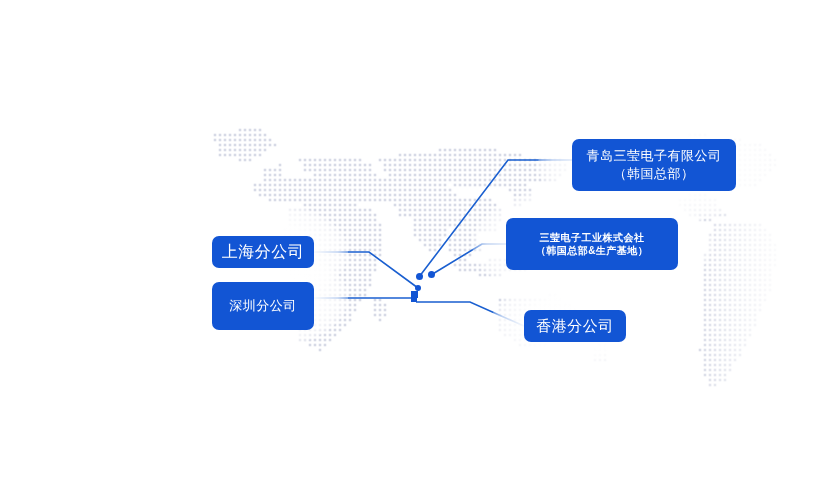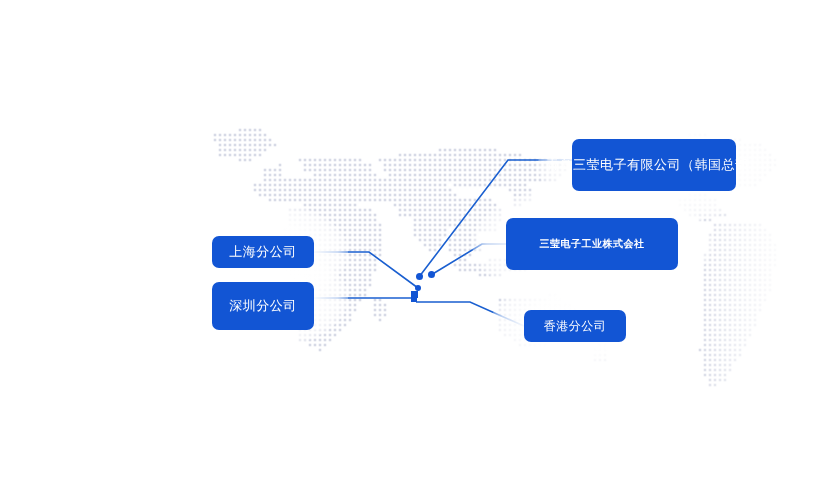--- a/index.html
+++ b/index.html
@@ -30,21 +30,21 @@
     height: 480px;
   }
   .label-box {
     position: absolute;
     box-sizing: border-box;
     background: #1255d4;
     color: #ffffff;
     border-radius: 7px;
     text-align: right;
     display: flex;
-    flex-direction: row;
+    flex-direction: column;
     align-items: center;
     justify-content: center;
     letter-spacing: 0.5px;
     white-space: nowrap;
     z-index: 5;
   }
   .label-box .line {
     display: block;
     line-height: 1.35;
   }
@@ -2211,25 +2211,26 @@
       <div class="marker-square" style="left: 410.5px; top: 290.5px; width: 7px; height: 7px; background: rgb(18, 85, 212);"></div>
       <div class="marker-square" style="left: 411px; top: 296px; width: 6px; height: 6px; background: rgb(18, 85, 212);"></div>
     </div>
   <div id="label-layer">
       <div class="label-box" style="left: 572px; top: 139px; width: 164px; height: 52px; font-size: 13px; background: rgb(18, 85, 212); color: rgb(255, 255, 255);">
         <span class="line">青岛三莹电子有限公司</span>
         <span class="line">（韩国总部）</span>
       </div>
       <div class="label-box" style="left: 506px; top: 218px; width: 172px; height: 52px; font-size: 10px; background: rgb(18, 85, 212); color: rgb(255, 255, 255); font-weight: bold;">
         <span class="line">三莹电子工业株式会社</span>
+        <span class="line">（韩国总部&amp;生产基地）</span>
       </div>
-      <div class="label-box" style="left: 212px; top: 236px; width: 102px; height: 32px; font-size: 13px; background: rgb(18, 85, 212); color: rgb(255, 255, 255);">
+      <div class="label-box" style="left: 212px; top: 236px; width: 102px; height: 32px; font-size: 16px; background: rgb(18, 85, 212); color: rgb(255, 255, 255);">
         <span class="line">上海分公司</span>
       </div>
       <div class="label-box" style="left: 212px; top: 282px; width: 102px; height: 48px; font-size: 13px; background: rgb(18, 85, 212); color: rgb(255, 255, 255);">
         <span class="line">深圳分公司</span>
       </div>
-      <div class="label-box" style="left: 524px; top: 310px; width: 102px; height: 32px; font-size: 12px; background: rgb(18, 85, 212); color: rgb(255, 255, 255);">
+      <div class="label-box" style="left: 524px; top: 310px; width: 102px; height: 32px; font-size: 15px; background: rgb(18, 85, 212); color: rgb(255, 255, 255);">
         <span class="line">香港分公司</span>
       </div>
     </div>
 
 </div>
 
 </body></html>

